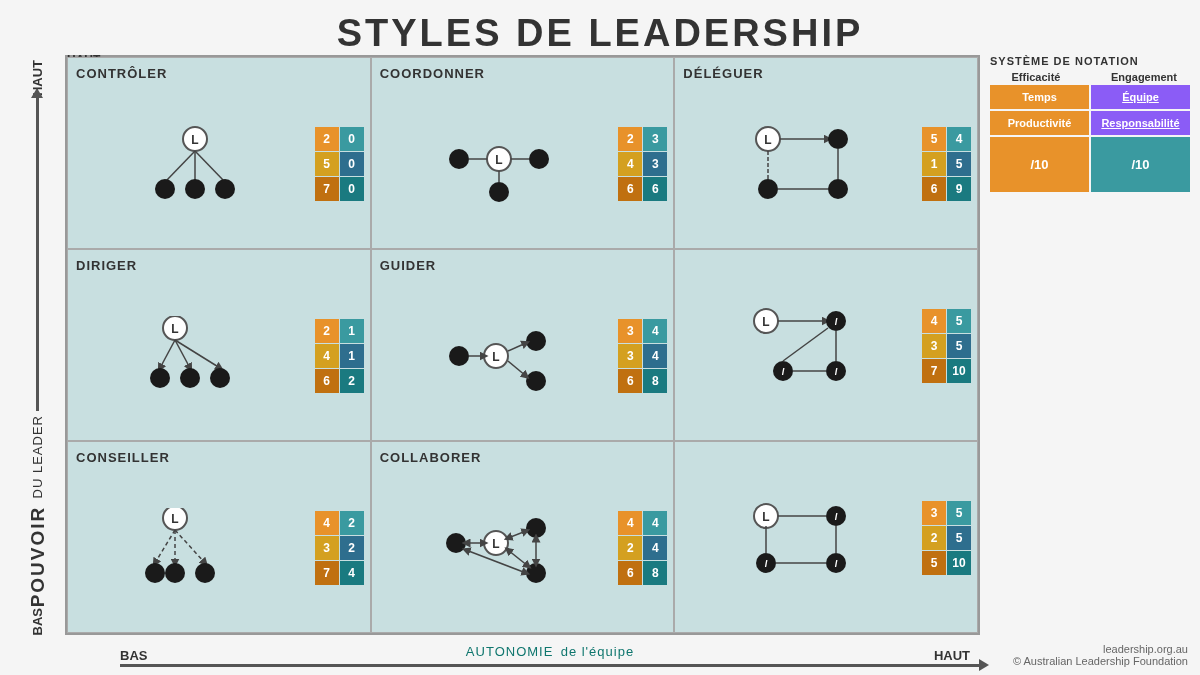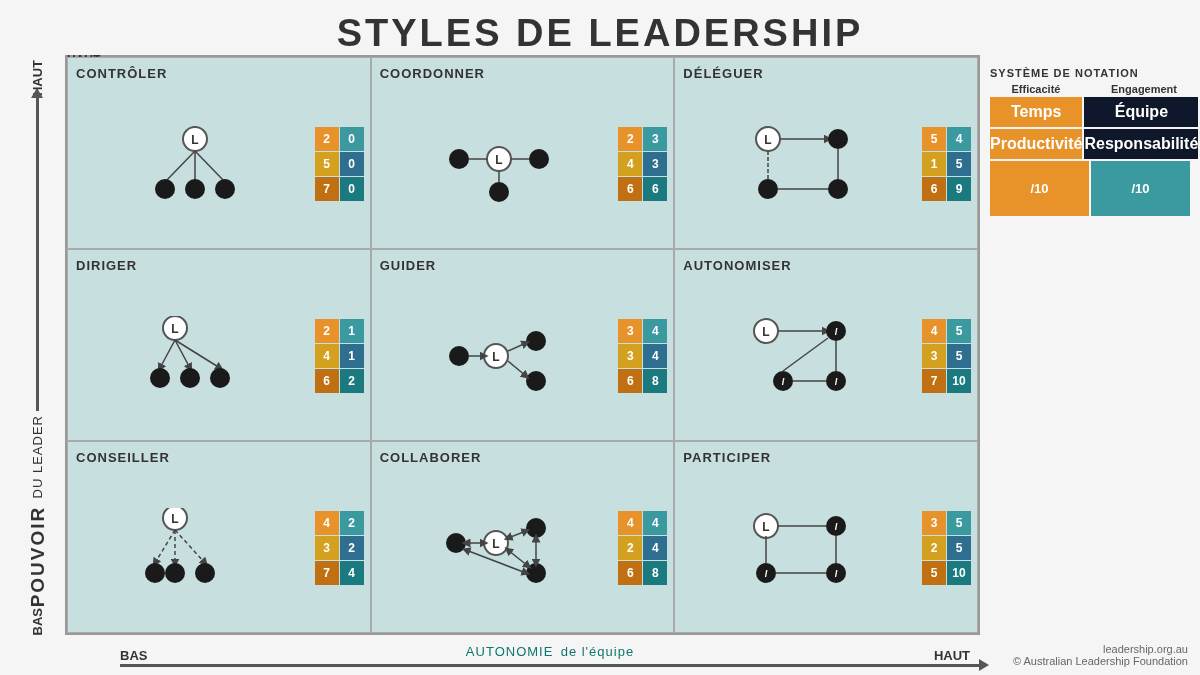--- a/index.html
+++ b/index.html
@@ -234,21 +234,21 @@
     .x-label span {
       font-size: 13px;
       font-weight: 400;
       letter-spacing: 1px;
     }
 
     
     .notation-box {
       width: 200px;
       margin-left: 10px;
-      margin-top: 12px;
+      margin-top: 0;
       flex-shrink: 0;
     }
     .notation-title {
       font-size: 11px;
       font-weight: 900;
       letter-spacing: 1px;
       color: #333;
       text-transform: uppercase;
       margin-bottom: 4px;
     }
@@ -263,28 +263,28 @@
       font-weight: 700;
       color: #333;
       text-align: center;
     }
     .notation-grid {
       display: grid;
       grid-template-columns: 1fr 1fr;
       gap: 2px;
     }
     .notation-cell {
-      padding: 6px 0;
-      font-size: 16px;
+      padding: 6px 8px;
+      font-size: 11px;
       font-weight: 700;
       color: #333;
       text-align: center;
     }
     .notation-cell.orange-bg { background: #e8922a; color: white; }
-    .notation-cell.teal-bg { background: #0f172a; color: white; }
+    .notation-cell.teal-bg { background: #8b5cf6; color: white; text-decoration: underline; }
     .notation-total {
       display: grid;
       grid-template-columns: 1fr 1fr;
       gap: 2px;
       margin-top: 2px;
     }
     .notation-total-cell {
       padding: 20px 4px;
       font-size: 13px;
       font-weight: 900;
@@ -500,21 +500,20 @@
                     <div class="score-cell score-orange">3</div>
                     <div class="score-cell score-teal">4</div>
                     <div class="score-cell score-yellow">3</div>
                     <div class="score-cell score-blue">4</div>
                     <div class="score-cell score-dark-orange">6</div>
                     <div class="score-cell score-dark-teal">8</div>
                   </div>
                 </div>
               </div>
               <div class="grid-cell">
-                <div class="cell-title">AUTONOMISER</div>
                 <div class="cell-content">
                   <div class="diagram">
                     <svg viewBox="0 0 110 80" class="diagram-svg">
 
         <circle cx="18" cy="15" r="12" fill="white" stroke="#555" stroke-width="2"></circle>
         <text x="18" y="20" text-anchor="middle" font-size="12" font-weight="bold" fill="#333">L</text>
 
         <line x1="30" y1="15" x2="78" y2="15" stroke="#444" stroke-width="1.5" marker-end="url(#arr4)"></line>
         <defs>
                         <marker id="arr4" markerWidth="6" markerHeight="6" refX="3" refY="3" orient="auto">
@@ -611,21 +610,20 @@
                     <div class="score-cell score-orange">4</div>
                     <div class="score-cell score-teal">4</div>
                     <div class="score-cell score-yellow">2</div>
                     <div class="score-cell score-blue">4</div>
                     <div class="score-cell score-dark-orange">6</div>
                     <div class="score-cell score-dark-teal">8</div>
                   </div>
                 </div>
               </div>
               <div class="grid-cell">
-                <div class="cell-title">PARTICIPER</div>
                 <div class="cell-content">
                   <div class="diagram">
                     <svg viewBox="0 0 110 80" class="diagram-svg">
 
         <circle cx="18" cy="18" r="12" fill="white" stroke="#555" stroke-width="2"></circle>
         <text x="18" y="23" text-anchor="middle" font-size="12" font-weight="bold" fill="#333">L</text>
 
         <circle cx="88" cy="18" r="10" fill="#1a1a1a"></circle>
         <text x="88" y="22" text-anchor="middle" font-size="9" font-style="italic" fill="white" font-weight="bold">l</text>
 

